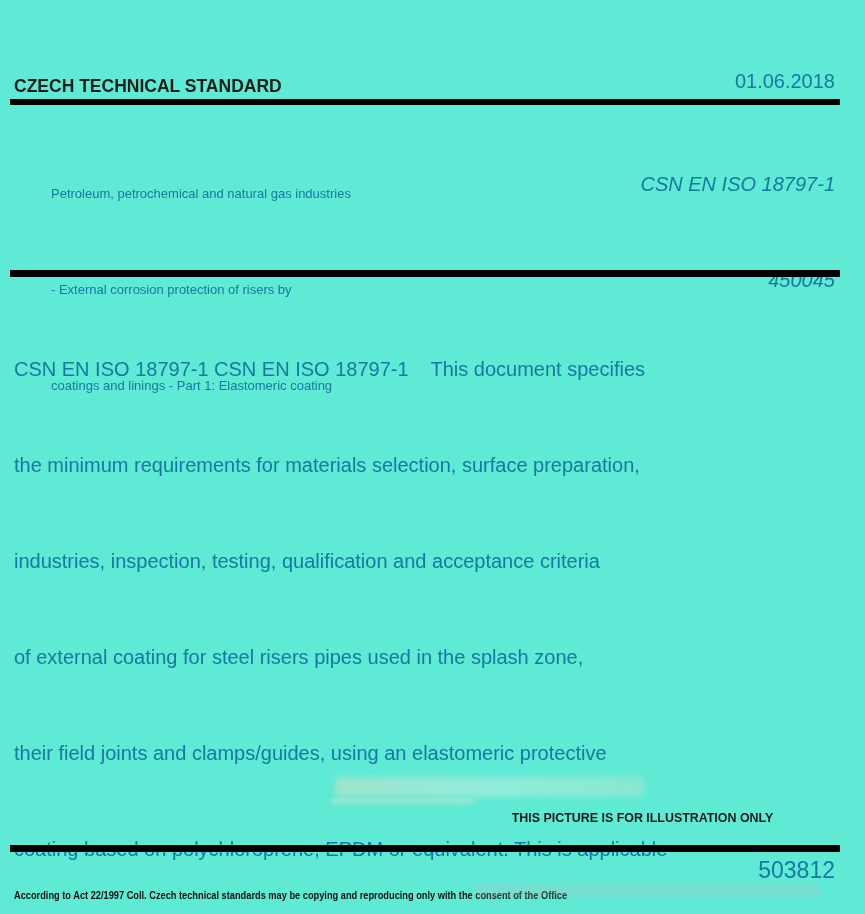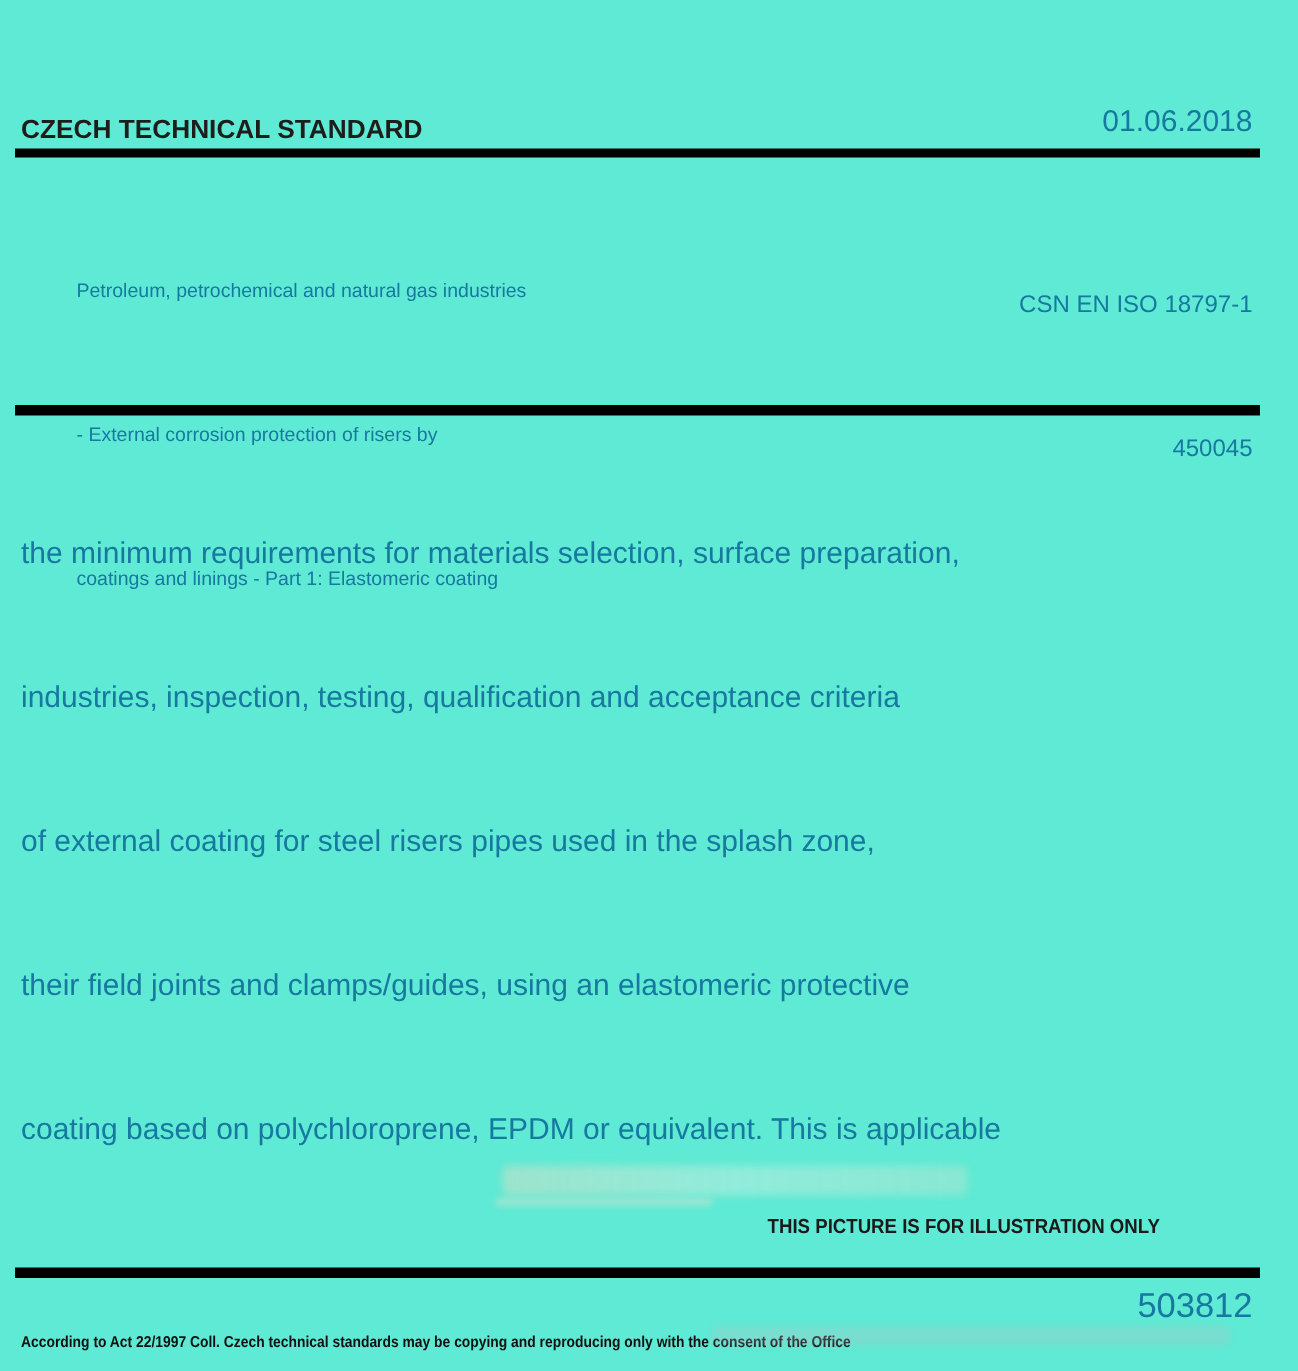--- a/index.html
+++ b/index.html
@@ -47,26 +47,27 @@
     top: 114px;
     font-size: 13px;
     line-height: 32px;
     color: #1778A0;
     white-space: pre;
     margin-left: 37px;
   }
   .codes {
     position: absolute;
     right: 30px;
-    top: 124px;
-    font-size: 16px;
+    top: 104px;
+    font-size: 20px;
     line-height: 32px;
     color: #1778A0;
     text-align: right;
     white-space: pre;
+    font-style: italic;
   }
 
   .abstract {
     position: absolute;
     left: 14px;
     top: 289px;
     font-size: 20px;
     line-height: 32px;
     color: #1778A0;
     white-space: pre;
@@ -144,20 +145,21 @@
   </div>
 
   <div class="codes">
     <div>CSN EN ISO 18797-1</div>
     <div>450045</div>
   </div>
 
   <div class="rule rule-middle"></div>
 
   <div class="abstract">
+    <div>CSN EN ISO 18797-1 CSN EN ISO 18797-1    This document specifies</div>
     <div>the minimum requirements for materials selection, surface preparation,</div>
     <div>industries, inspection, testing, qualification and acceptance criteria</div>
     <div>of external coating for steel risers pipes used in the splash zone,</div>
     <div>their field joints and clamps/guides, using an elastomeric protective</div>
     <div>coating based on polychloroprene, EPDM or equivalent. This is applicable</div>
     
     
     
     
     

